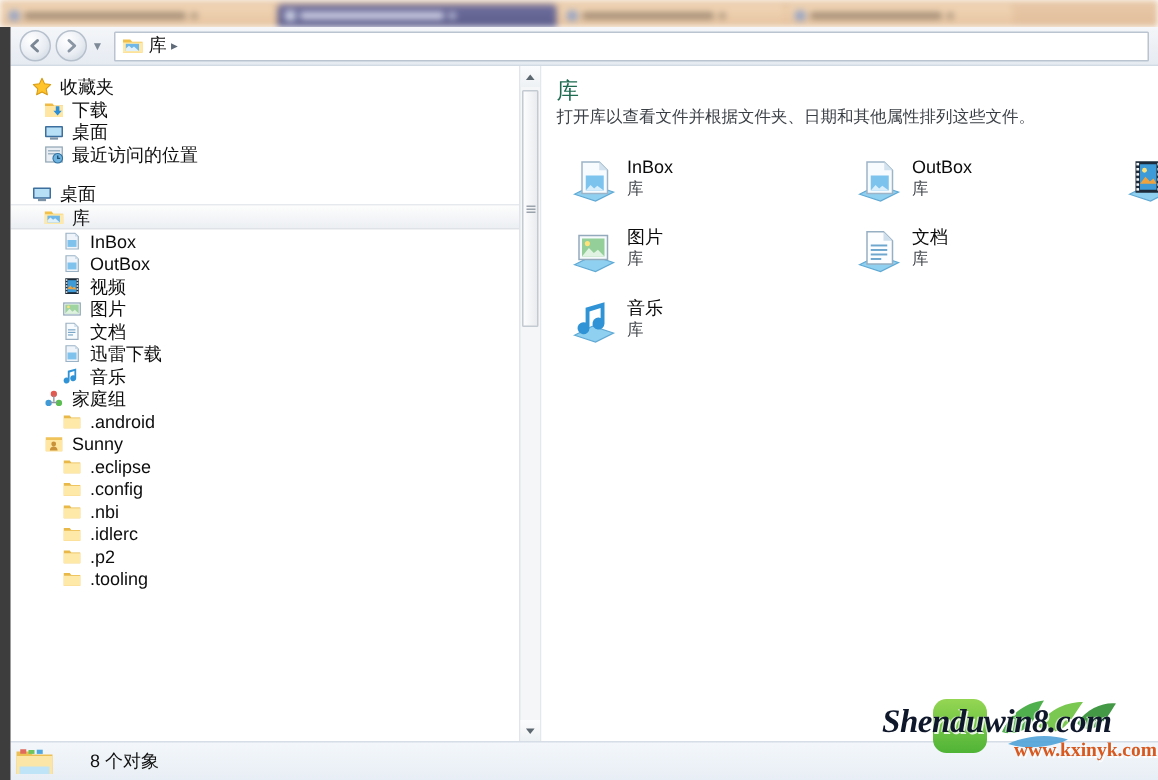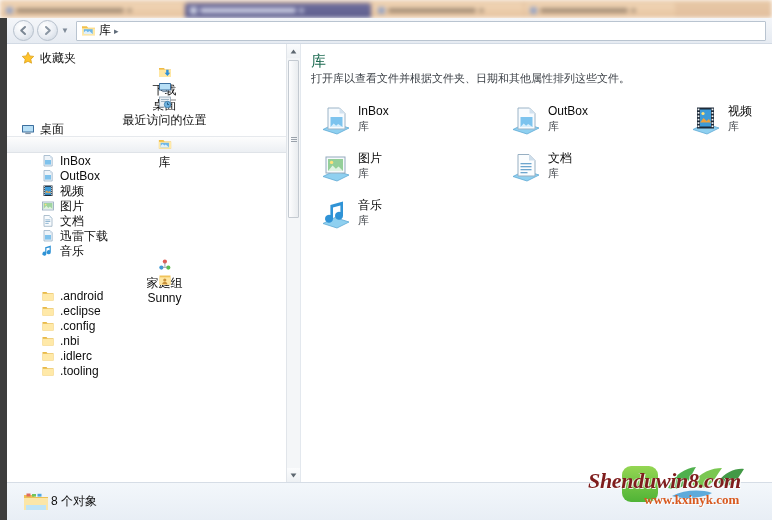--- a/index.html
+++ b/index.html
@@ -96,37 +96,37 @@
     border-bottom: 1px solid #c9d3de;
   }
   .toolbar .tb { font-size: 12px; color: #15181c; display: flex; align-items: center; gap: 4px; }
   .caret { width: 0; height: 0; border-left: 3.5px solid transparent; border-right: 3.5px solid transparent; border-top: 4px solid #4a5462; }
 
   
   .body { flex: 1; display: flex; min-height: 0; background: #fff; }
 
   
   .navpane {
-    width: 294px; flex: none; position: relative;
+    width: 354px; flex: none; position: relative;
     background: #ffffff;
     border-right: 1px solid #e3e8ee;
     overflow: hidden;
   }
   .tree { padding: 6px 0 0 0; }
   .trow {
     height: 15px; display: flex; align-items: center; gap: 5px;
     padding-left: 14px; font-size: 12px; color: #0d0d0d; white-space: nowrap;
   }
   .trow.sel {
     background: linear-gradient(#fdfdfd, #eceff3);
     border-top: 1px solid #e6e9ed; border-bottom: 1px solid #dfe3e8;
     height: 17px;
   }
   .trow .lbl { line-height: 1; }
-  .ind1 { padding-left: 22px; flex-direction: column; }
+  .ind1 { padding-left: 22px; }
   .ind2 { padding-left: 34px; }
   .gap { height: 11px; }
   .ico { width: 14px; height: 14px; flex: none; display: block; }
 
   
   .vsb {
     position: absolute; right: 0; top: 0; width: 14px; height: 100%;
     background: #f4f6f8; border-left: 1px solid #e1e5ea;
   }
   .vsb .arw {
@@ -148,38 +148,38 @@
   .lib-title { font-size: 15px; color: #1e6b52; letter-spacing: .5px; line-height: 17px; }
   .lib-sub { font-size: 11px; color: #3a3f45; margin-top: 2px; line-height: 14px; }
   .grid { margin-top: 12px; position: relative; }
   .gitem { position: absolute; display: flex; align-items: flex-start; gap: 7px; }
   .gitem .glabel .n { font-size: 12px; color: #0b0b0b; line-height: 13px; }
   .gitem .glabel .s { font-size: 11px; color: #45494e; line-height: 13px; margin-top: 2px; }
   .gico { width: 32px; height: 32px; flex: none; display: block; }
 
   
   .statusbar {
-    height: 38px; flex: none;
+    height: 26px; flex: none;
     background: linear-gradient(#f3f7fb, #e8eef5);
     border-top: 1px solid #d6dde6;
-    display: flex; align-items: center; gap: 2px; padding-left: 16px;
+    display: flex; align-items: center; gap: 24px; padding-left: 3px;
   }
   .statusbar .st { font-size: 12px; color: #101010; }
 
   
   .wm { position: absolute; pointer-events: none; }
   .wm1 { left: 588px; top: 468px; z-index: 30; }
   .wm-text {
     font-family: "Liberation Serif", "DejaVu Serif", serif;
     font-weight: bold; font-size: 22px; font-style: italic;
-    color: #7f1d1d;
+    color: #0f172a;
     text-shadow: 1px 1px 0 rgba(255,255,255,.85), -1px 0 0 rgba(255,255,255,.6);
     letter-spacing: -.3px;
   }
-  .wm2 { left: 644px; top: 492px; z-index: 31; }
+  .wm2 { left: 676px; top: 492px; z-index: 31; }
   .wm2-text {
     font-family: "Liberation Serif", "DejaVu Serif", serif;
     font-weight: bold; font-size: 13px; color: #d8591f;
     text-shadow: 1px 1px 0 rgba(255,255,255,.9);
   }
   .wm-badge {
     position: absolute; left: 622px; top: 466px; width: 36px; height: 36px;
     border-radius: 9px; background: linear-gradient(#8fd44a, #47b02c);
     z-index: 29; opacity: .95;
   }
@@ -379,64 +379,71 @@
 
           <div class="trow ind1">
             <svg class="ico" viewBox="0 0 14 14">
               <circle cx="3.4" cy="9.6" r="2.1" fill="#3f9ad6"></circle>
               <circle cx="10.3" cy="9.6" r="2.1" fill="#5bbd52"></circle>
               <circle cx="6.9" cy="3.6" r="2.1" fill="#e05a52"></circle>
               <path d="M6.9 4.6v4M4.6 9.3h4.6" stroke="#8a96a3" stroke-width=".9"></path>
             </svg>
             <span class="lbl">家庭组</span>
           </div>
+          <div class="trow ind2">
+            <svg class="ico" viewBox="0 0 14 14">
+              <path d="M1.5 3h4l1 1.3h6v7.2h-11z" fill="#e8b948"></path>
+              <path d="M1.5 4.8h11v6.7h-11z" fill="#ffe9a8"></path>
+            </svg>
+            <span class="lbl">.android</span>
+          </div>
+
           <div class="trow ind1">
             <svg class="ico" viewBox="0 0 14 14">
               <path d="M1.5 2.5h11v9.4h-11z" fill="#f0c35a"></path>
               <path d="M1.5 4.3h11v7.6h-11z" fill="#ffe7a3"></path>
               <circle cx="6.8" cy="7" r="1.6" fill="#c9913a"></circle>
               <path d="M4.2 11.3c0-1.6 1.2-2.6 2.6-2.6s2.6 1 2.6 2.6z" fill="#c9913a"></path>
             </svg>
             <span class="lbl">Sunny</span>
           </div>
-
           <div class="trow ind2">
             <svg class="ico" viewBox="0 0 14 14">
               <path d="M1.5 3h4l1 1.3h6v7.2h-11z" fill="#e8b948"></path>
               <path d="M1.5 4.8h11v6.7h-11z" fill="#ffe9a8"></path>
             </svg>
-            <span class="lbl">.android</span>
+            <span class="lbl">.eclipse</span>
           </div>
           <div class="trow ind2">
             <svg class="ico" viewBox="0 0 14 14">
               <path d="M1.5 3h4l1 1.3h6v7.2h-11z" fill="#e8b948"></path>
               <path d="M1.5 4.8h11v6.7h-11z" fill="#ffe9a8"></path>
             </svg>
-            <span class="lbl">.eclipse</span>
+            <span class="lbl">.config</span>
           </div>
           <div class="trow ind2">
             <svg class="ico" viewBox="0 0 14 14">
               <path d="M1.5 3h4l1 1.3h6v7.2h-11z" fill="#e8b948"></path>
               <path d="M1.5 4.8h11v6.7h-11z" fill="#ffe9a8"></path>
             </svg>
-            <span class="lbl">.config</span>
+            <span class="lbl">.nbi</span>
           </div>
           <div class="trow ind2">
             <svg class="ico" viewBox="0 0 14 14">
               <path d="M1.5 3h4l1 1.3h6v7.2h-11z" fill="#e8b948"></path>
               <path d="M1.5 4.8h11v6.7h-11z" fill="#ffe9a8"></path>
             </svg>
-            <span class="lbl">.nbi</span>
+            <span class="lbl">.idlerc</span>
           </div>
           <div class="trow ind2">
             <svg class="ico" viewBox="0 0 14 14">
               <path d="M1.5 3h4l1 1.3h6v7.2h-11z" fill="#e8b948"></path>
               <path d="M1.5 4.8h11v6.7h-11z" fill="#ffe9a8"></path>
             </svg>
-            <span class="lbl">.idlerc</span>
+            <span class="lbl">.p2</span>
           </div>
           <div class="trow ind2">
             <svg class="ico" viewBox="0 0 14 14">
               <path d="M1.5 3h4l1 1.3h6v7.2h-11z" fill="#e8b948"></path>
               <path d="M1.5 4.8h11v6.7h-11z" fill="#ffe9a8"></path>
             </svg>
             <span class="lbl">.tooling</span>
           </div>
         </div>
 

